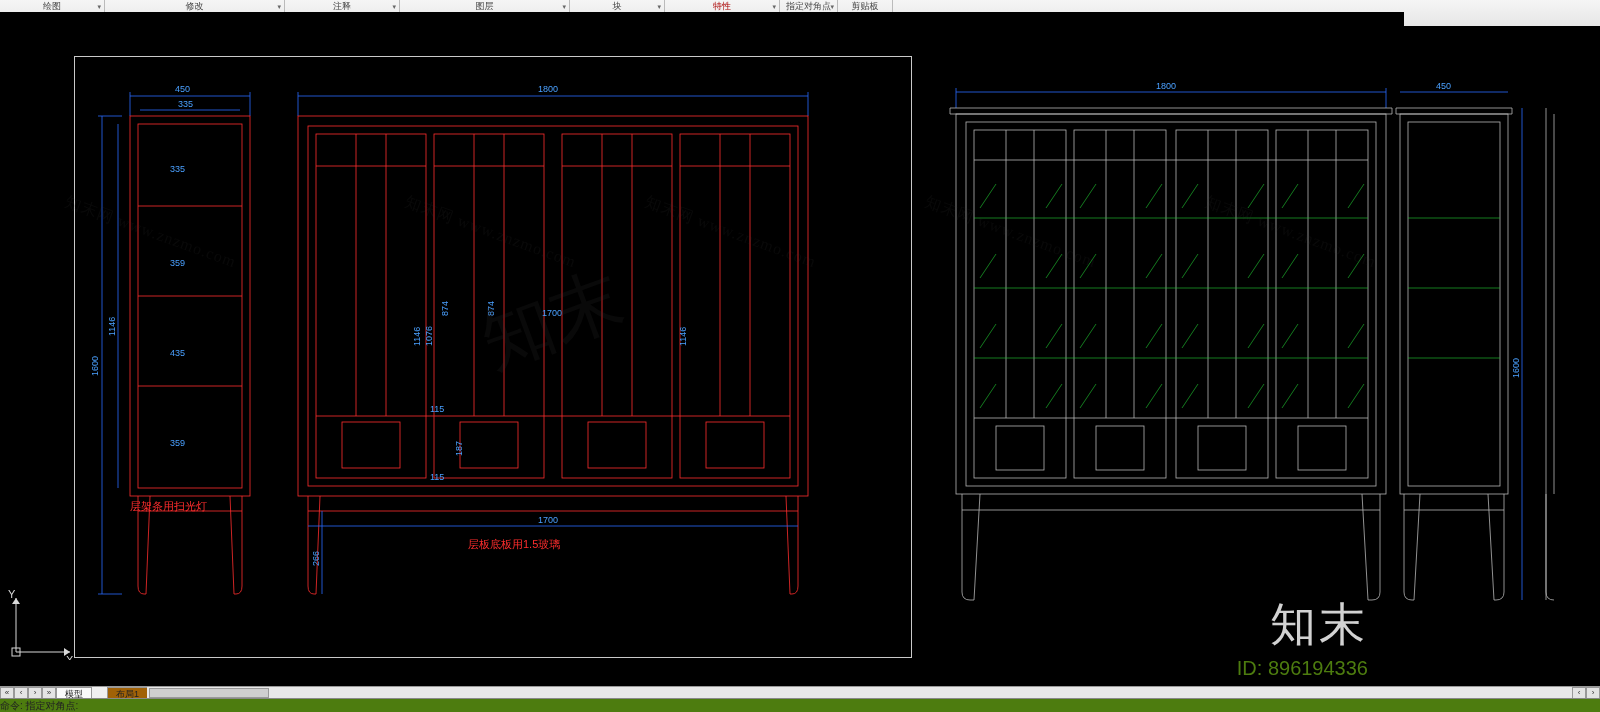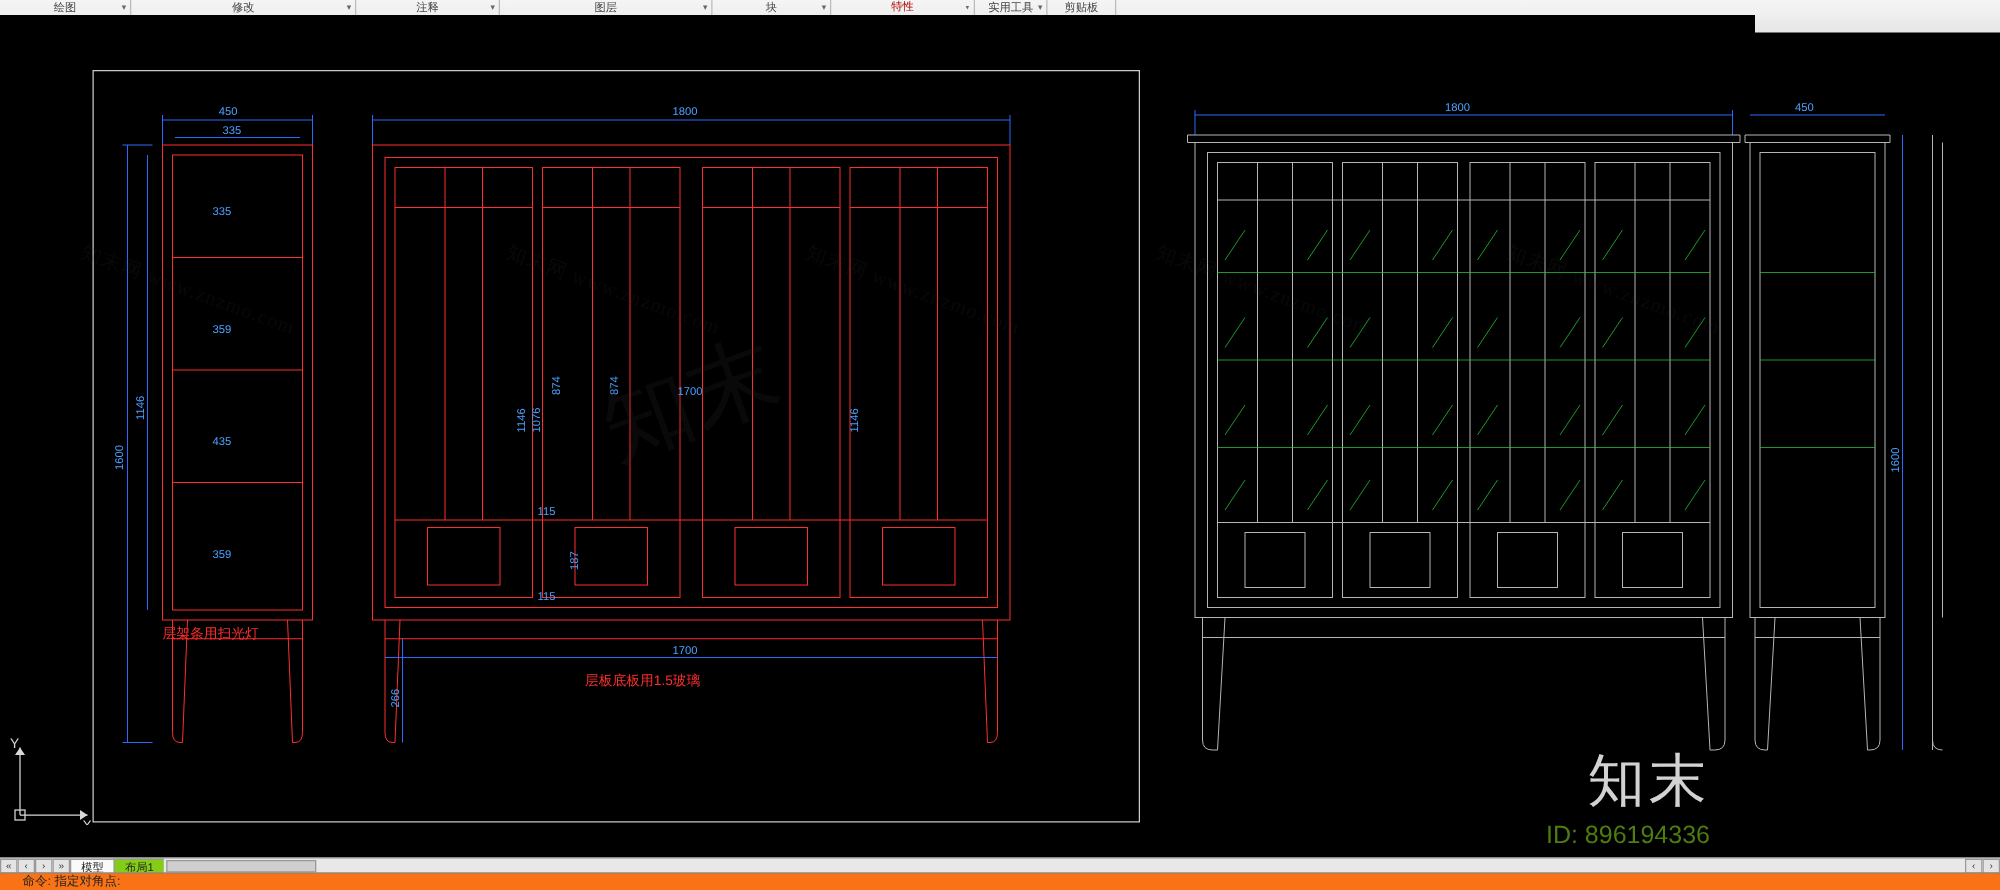--- a/index.html
+++ b/index.html
@@ -1,21 +1,21 @@
 <!DOCTYPE html>
 <html><head>
 <meta charset="utf-8">
 <style>
   *{box-sizing:border-box;margin:0;padding:0;}
   html,body{width:1600px;height:712px;background:#000;font-family:"Microsoft YaHei","SimSun",Arial,sans-serif;overflow:hidden;color:#ccc;}
   
   .ribbon{position:absolute;left:0;top:0;width:1600px;height:26px;background:linear-gradient(#f5f5f5,#e6e6e6);display:flex;font-size:9px;color:#444;}
   .panel-label{flex:0 0 auto;height:12px;line-height:12px;text-align:center;border-right:1px solid #bbb;position:relative;}
   .panel-label .chev{font-size:7px;position:absolute;right:3px;top:1px;color:#666;}
-  .ribbon .red{color:#a00;font-family:Liberation Mono, monospace;}
+  .ribbon .red{color:#a00;}
   
   
   .canvas{position:absolute;left:0;top:12px;width:1404px;height:676px;background:#000;}
   
   
   .ucs{position:absolute;left:8px;bottom:28px;width:70px;height:70px;}
   .ucs line{stroke:#d8d8d8;stroke-width:1;}
   .ucs text{fill:#d8d8d8;font-size:11px;}
   .ucs .sq{fill:none;stroke:#d8d8d8;stroke-width:1;}
   
@@ -26,46 +26,46 @@
   .dim-text{font-size:9px;fill:#4aa0ff;}
   .dim-line{stroke:#2a6bff;stroke-width:0.8;}
   .red-line{stroke:#ff2d2d;stroke-width:0.8;fill:none;}
   .grey-line{stroke:#b5b5b5;stroke-width:0.8;fill:none;}
   .green-line{stroke:#22cc33;stroke-width:0.6;fill:none;}
   .red-ann{fill:#ff2d2d;font-size:11px;}
   
   
   .hscroll{position:absolute;left:0;bottom:14px;right:0;height:12px;background:#f0f0f0;border-top:1px solid #999;display:flex;align-items:center;}
   .sc-btn{width:14px;height:12px;background:#e4e4e4;border:1px solid #999;font-size:8px;text-align:center;line-height:10px;color:#333;}
-  .tabs{display:flex;align-items:flex-start;height:12px;}
-  .tab{padding:0 8px;height:12px;line-height:12px;font-size:9px;background:#84cc16;border:1px solid #999;border-bottom:none;margin-right:-1px;color:#222;}
+  .tabs{display:flex;align-items:flex-start;height:12px;gap:16px;}
+  .tab{padding:0 8px;height:12px;line-height:12px;font-size:9px;background:#a16207;border:1px solid #999;border-bottom:none;margin-right:-1px;color:#222;}
   .tab.active{background:#fafafa;}
   .track{flex:1;height:12px;background:#e8e8e8;position:relative;}
   .thumb{position:absolute;top:1px;height:10px;background:#cfcfcf;border:1px solid #999;}
-  .cmd{position:absolute;left:0;bottom:0;width:1600px;height:14px;background:#f97316;border-top:1px solid #888;font-size:10px;color:#222;line-height:14px;padding-left:18px;}
+  .cmd{position:absolute;left:0;bottom:0;width:1600px;height:14px;background:#4d7c0f;border-top:1px solid #888;font-size:10px;color:#222;line-height:14px;padding-left:0;}
   
   
   .wm{position:absolute;font-size:72px;color:#333;opacity:.18;pointer-events:none;font-family:"SimSun";transform:rotate(-20deg);}
   .wm-grey{position:absolute;color:#3a3a3a;opacity:.15;font-size:16px;font-family:"SimSun";transform:rotate(20deg);letter-spacing:1px;pointer-events:none;}
   .brand{position:absolute;right:36px;bottom:32px;color:#d2d2d2;font-size:46px;font-weight:500;letter-spacing:3px;}
   .brand-id{position:absolute;right:36px;bottom:8px;color:#4d7c0f;font-size:20px;}
   
   svg text{user-select:none;}
 </style>
 </head>
 <body>
 
 <div class="ribbon">
   <div class="panel-label" style="width:105px"><span>绘图</span><span class="chev">▾</span></div>
   <div class="panel-label" style="width:180px"><span>修改</span><span class="chev">▾</span></div>
   <div class="panel-label" style="width:115px"><span>注释</span><span class="chev">▾</span></div>
   <div class="panel-label" style="width:170px"><span>图层</span><span class="chev">▾</span></div>
   <div class="panel-label" style="width:95px"><span>块</span><span class="chev">▾</span></div>
   <div class="panel-label red" style="width:115px"><span>特性</span><span class="chev">▾</span></div>
-  <div class="panel-label" style="width:58px"><span>实用工具</span><span class="chev">▾</span></div>
+  <div class="panel-label" style="width:58px"><span>指定对角点</span><span class="chev">▾</span></div>
   <div class="panel-label" style="width:55px"><span>剪贴板</span></div>
 </div>
 
 <div class="canvas">
 
   <div class="sheet" style="left:74px;top:44px;width:838px;height:602px;"></div>
 
   <svg width="1600" height="676" style="position:absolute;left:0;top:0;">
 
     <g transform="translate(130,104)">

